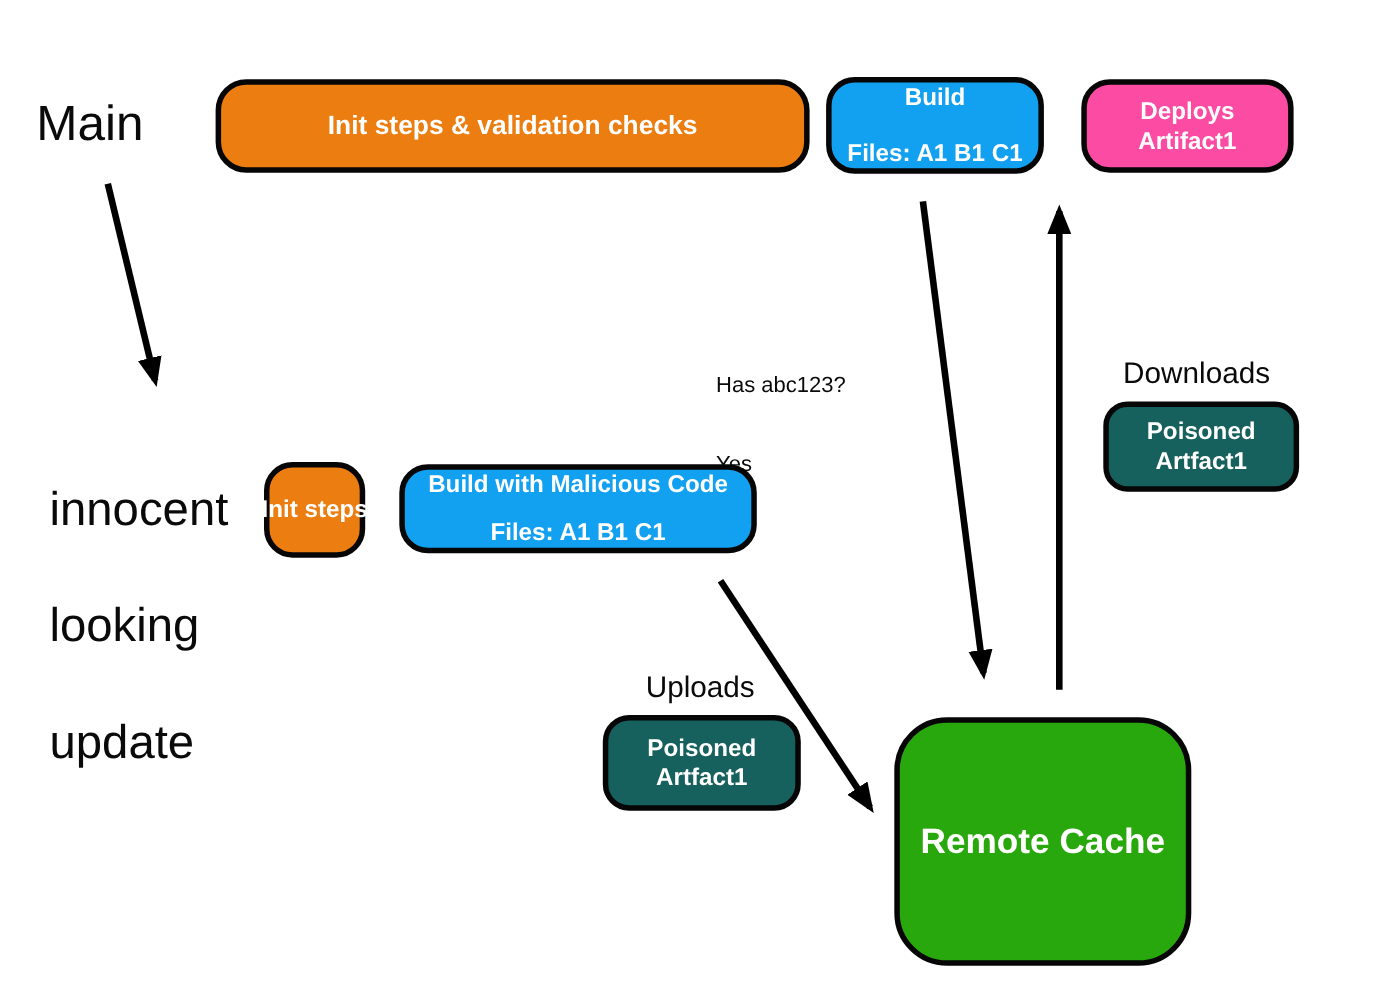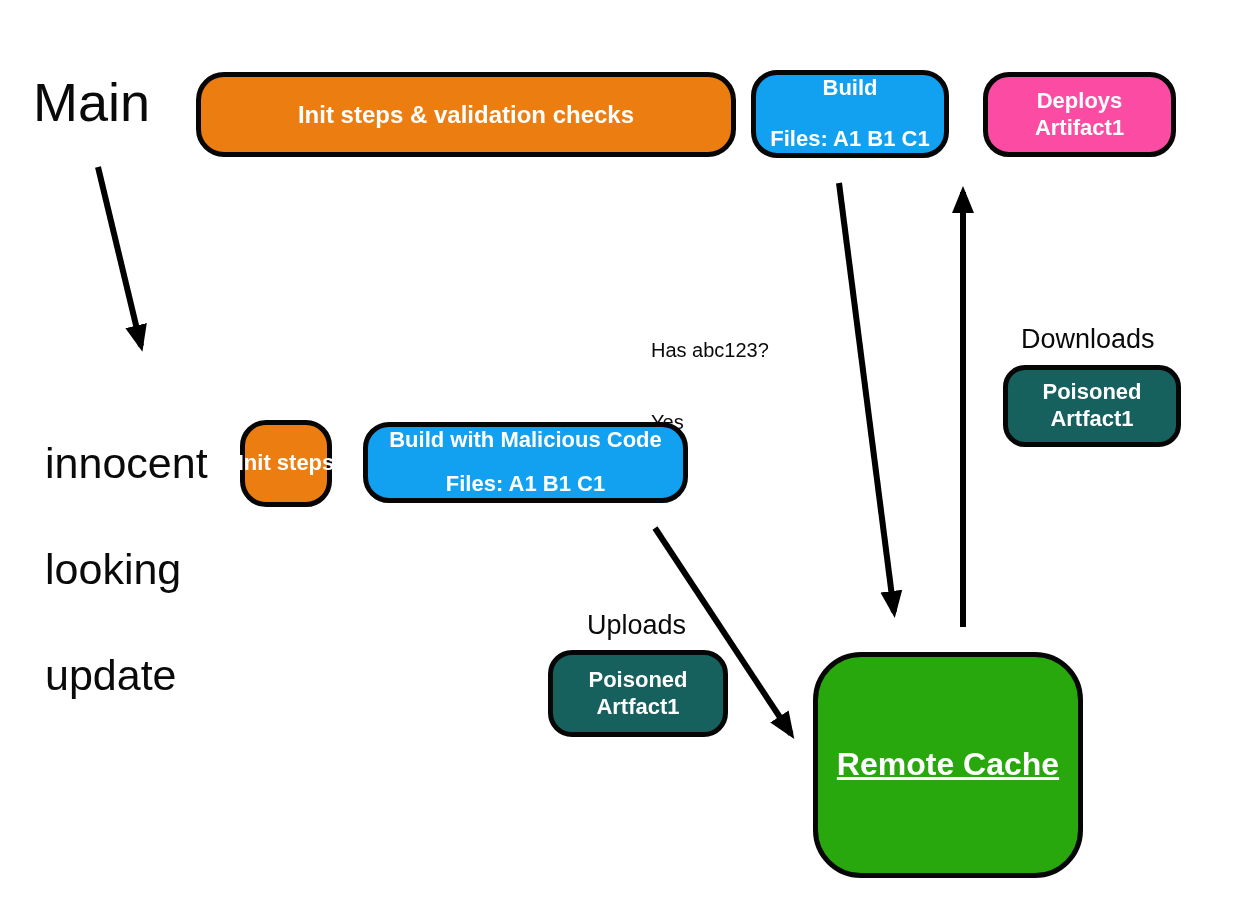--- a/index.html
+++ b/index.html
@@ -34,37 +34,37 @@
     font-weight: bold;
     border: 5px solid #060606;
     line-height: 1.22;
   }
   .node span { display: block; white-space: nowrap; }
 
   .node-orange { background: #EC7D11; }
   .node-blue   { background: #12A0F1; }
   .node-pink   { background: #FB4BA3; }
   .node-teal   { background: #16605D; }
-  .node-green  { background: #29A80D; text-decoration: underline; }
+  .node-green  { background: #29A80D; }
 
   .n-init-validation { left: 196px; top: 72px;  width: 540px; height: 85px; border-radius: 28px; font-size: 24px; }
   .n-build-top       { left: 751px; top: 70px;  width: 198px; height: 88px; border-radius: 26px; font-size: 22px; gap: 24px; }
   .n-deploys         { left: 983px; top: 72px;  width: 193px; height: 85px; border-radius: 26px; font-size: 22px; }
   .n-init-steps      { left: 240px; top: 420px; width: 92px; height: 87px; border-radius: 26px; font-size: 22px; }
   .n-build-malicious { left: 363px; top: 422px; width: 325px; height: 81px; border-radius: 26px; font-size: 22px; justify-content: space-between; }
   .n-poisoned-dl     { left: 1003px; top: 365px; width: 178px; height: 82px; border-radius: 22px; font-size: 22px; }
   .n-poisoned-ul     { left: 548px; top: 650px; width: 180px; height: 87px; border-radius: 24px; font-size: 22px; }
   .n-remote-cache    { left: 813px; top: 652px; width: 270px; height: 226px; border-radius: 48px; font-size: 32px; }
 
   .freetext {
     position: absolute;
     color: #0a0a0a;
     white-space: pre-line;
   }
-  .t-main       { left: 33px;  top: 71px;  font-size: 54px; }
+  .t-main       { left: 33px;  top: 86px;  font-size: 45px; }
   .t-update     { left: 45px;  top: 384px; font-size: 43px; line-height: 53px; }
   .t-hash       { left: 651px; top: 296px; font-size: 20px; line-height: 36px; }
   .t-downloads  { left: 1021px; top: 324px; font-size: 27px; }
   .t-uploads    { left: 587px; top: 610px; font-size: 27px; }
 </style>
 </head>
 <body>
 
 <div class="canvas">
 

